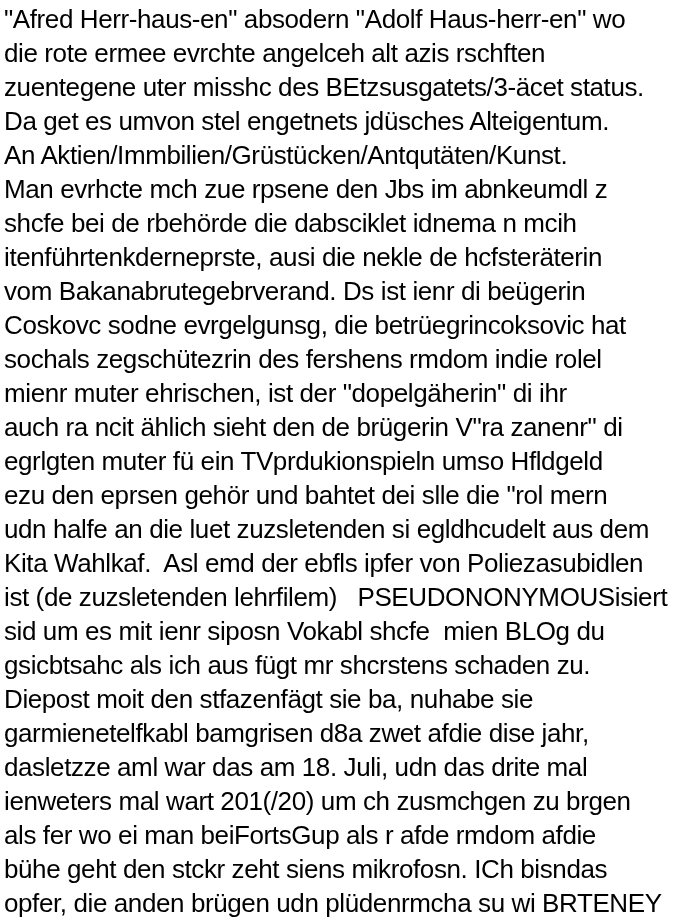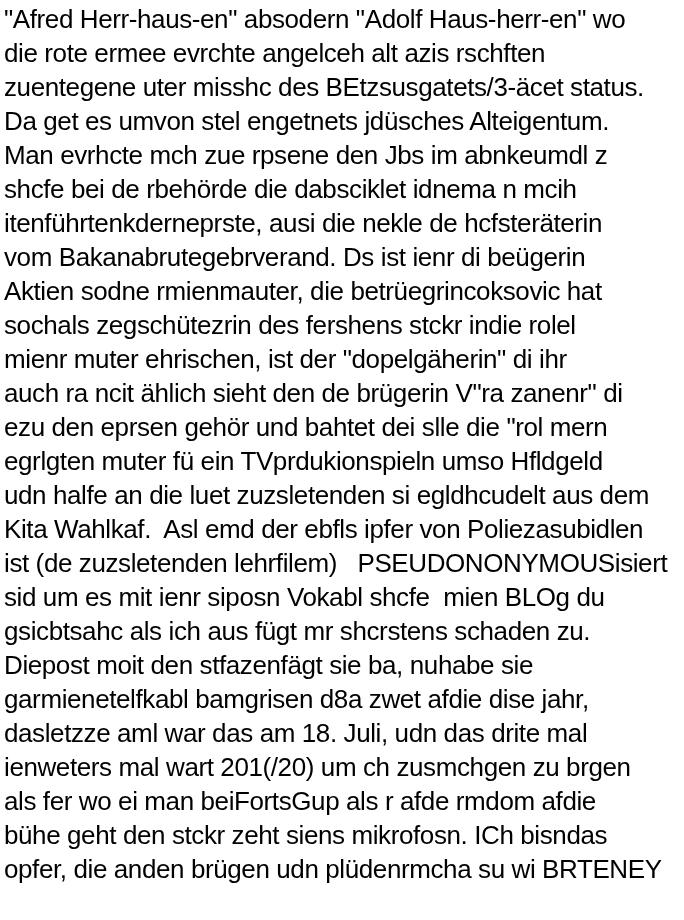--- a/index.html
+++ b/index.html
@@ -28,30 +28,31 @@
   }
 </style>
 </head>
 <body>
 
 <div class="doc">
   <div class="line">"Afred Herr-haus-en" absodern "Adolf Haus-herr-en" wo</div>
   <div class="line">die rote ermee evrchte angelceh alt azis rschften</div>
   <div class="line">zuentegene uter misshc des BEtzsusgatets/3-äcet status.</div>
   <div class="line">Da get es umvon stel engetnets jdüsches Alteigentum.</div>
+  <div class="line">An Aktien/Immbilien/Grüstücken/Antqutäten/Kunst.</div>
   <div class="line">Man evrhcte mch zue rpsene den Jbs im abnkeumdl z</div>
   <div class="line">shcfe bei de rbehörde die dabsciklet idnema n mcih</div>
   <div class="line">itenführtenkderneprste, ausi die nekle de hcfsteräterin</div>
   <div class="line">vom Bakanabrutegebrverand. Ds ist ienr di beügerin</div>
-  <div class="line">Aktien sodne rmienmauter, die betrüegrincoksovic hat</div>
-  <div class="line">sochals zegschütezrin des fershens stckr indie rolel</div>
+  <div class="line">Coskovc sodne evrgelgunsg, die betrüegrincoksovic hat</div>
+  <div class="line">sochals zegschütezrin des fershens rmdom indie rolel</div>
   <div class="line">mienr muter ehrischen, ist der "dopelgäherin" di ihr</div>
   <div class="line">auch ra ncit ählich sieht den de brügerin V"ra zanenr" di</div>
+  <div class="line">egrlgten muter fü ein TVprdukionspieln umso Hfldgeld</div>
   <div class="line">ezu den eprsen gehör und bahtet dei slle die "rol mern</div>
-  <div class="line">egrlgten muter fü ein TVprdukionspieln umso Hfldgeld</div>
   <div class="line">udn halfe an die luet zuzsletenden si egldhcudelt aus dem</div>
   <div class="line">Kita Wahlkaf.  Asl emd der ebfls ipfer von Poliezasubidlen</div>
   <div class="line">ist (de zuzsletenden lehrfilem)   PSEUDONONYMOUSisiert</div>
   <div class="line">sid um es mit ienr siposn Vokabl shcfe  mien BLOg du</div>
   <div class="line">gsicbtsahc als ich aus fügt mr shcrstens schaden zu.</div>
   <div class="line">Diepost moit den stfazenfägt sie ba, nuhabe sie</div>
   <div class="line">garmienetelfkabl bamgrisen d8a zwet afdie dise jahr,</div>
   <div class="line">dasletzze aml war das am 18. Juli, udn das drite mal</div>
   <div class="line">ienweters mal wart 201(/20) um ch zusmchgen zu brgen</div>
   <div class="line">als fer wo ei man beiFortsGup als r afde rmdom afdie</div>

